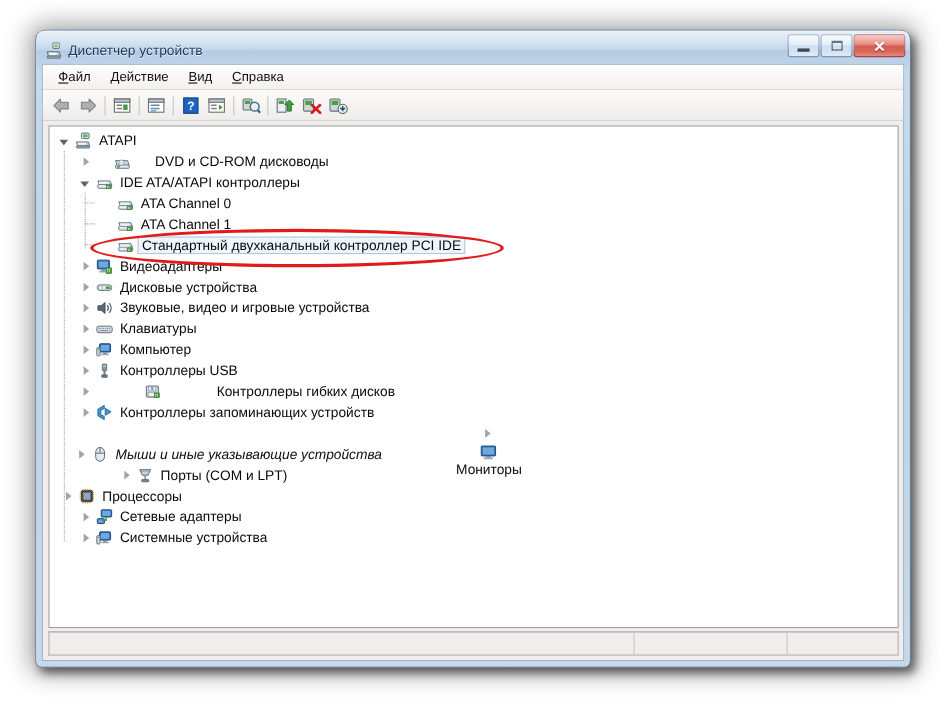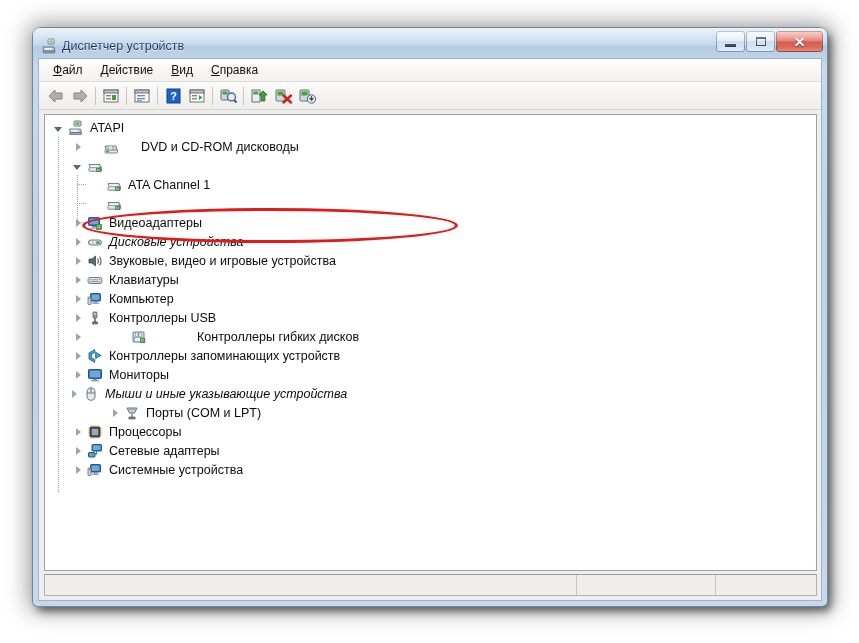--- a/index.html
+++ b/index.html
@@ -387,66 +387,82 @@
           <span class="ticon"><svg width="16" height="16" viewBox="0 0 16 16">
               <path d="M2 6.5 L13 6.5 L14.5 10 L3.5 10 Z" fill="#cbd5db" stroke="#586a78" stroke-width="0.8"></path>
               <rect x="2" y="9.6" width="12.5" height="3.6" rx="0.8" fill="#e6ebee" stroke="#586a78" stroke-width="0.8"></rect>
               <rect x="3.2" y="7.2" width="8.5" height="2.1" fill="#eef2f5"></rect>
               <rect x="9.6" y="10.4" width="4.2" height="3.2" fill="#4aa23c" stroke="#2f7a2b" stroke-width="0.6"></rect>
               <rect x="10.3" y="11.1" width="0.8" height="0.8" fill="#d8f0d2"></rect>
               <rect x="11.6" y="11.1" width="0.8" height="0.8" fill="#d8f0d2"></rect>
               <rect x="10.3" y="12.3" width="0.8" height="0.8" fill="#d8f0d2"></rect>
               <rect x="11.6" y="12.3" width="0.8" height="0.8" fill="#d8f0d2"></rect>
             </svg></span>
+          <span class="tlabel">IDE ATA/ATAPI контроллеры</span>
         </div>
         <div class="trow" style="padding-left: 43px;">
           <span class="tw-exp"></span>
           <span class="ticon"><svg width="16" height="16" viewBox="0 0 16 16">
               <path d="M2 6.5 L13 6.5 L14.5 10 L3.5 10 Z" fill="#cbd5db" stroke="#586a78" stroke-width="0.8"></path>
               <rect x="2" y="9.6" width="12.5" height="3.6" rx="0.8" fill="#e6ebee" stroke="#586a78" stroke-width="0.8"></rect>
               <rect x="3.2" y="7.2" width="8.5" height="2.1" fill="#eef2f5"></rect>
               <rect x="9.6" y="10.4" width="4.2" height="3.2" fill="#4aa23c" stroke="#2f7a2b" stroke-width="0.6"></rect>
               <rect x="10.3" y="11.1" width="0.8" height="0.8" fill="#d8f0d2"></rect>
               <rect x="11.6" y="11.1" width="0.8" height="0.8" fill="#d8f0d2"></rect>
               <rect x="10.3" y="12.3" width="0.8" height="0.8" fill="#d8f0d2"></rect>
               <rect x="11.6" y="12.3" width="0.8" height="0.8" fill="#d8f0d2"></rect>
             </svg></span>
-          <span class="tlabel">ATA Channel 1</span>
-        </div>
-        <div class="trow selected" style="padding-left: 43px;">
+          <span class="tlabel">ATA Channel 0</span>
+        </div>
+        <div class="trow" style="padding-left: 43px;">
           <span class="tw-exp"></span>
           <span class="ticon"><svg width="16" height="16" viewBox="0 0 16 16">
               <path d="M2 6.5 L13 6.5 L14.5 10 L3.5 10 Z" fill="#cbd5db" stroke="#586a78" stroke-width="0.8"></path>
               <rect x="2" y="9.6" width="12.5" height="3.6" rx="0.8" fill="#e6ebee" stroke="#586a78" stroke-width="0.8"></rect>
               <rect x="3.2" y="7.2" width="8.5" height="2.1" fill="#eef2f5"></rect>
               <rect x="9.6" y="10.4" width="4.2" height="3.2" fill="#4aa23c" stroke="#2f7a2b" stroke-width="0.6"></rect>
               <rect x="10.3" y="11.1" width="0.8" height="0.8" fill="#d8f0d2"></rect>
               <rect x="11.6" y="11.1" width="0.8" height="0.8" fill="#d8f0d2"></rect>
               <rect x="10.3" y="12.3" width="0.8" height="0.8" fill="#d8f0d2"></rect>
               <rect x="11.6" y="12.3" width="0.8" height="0.8" fill="#d8f0d2"></rect>
             </svg></span>
+          <span class="tlabel">ATA Channel 1</span>
+        </div>
+        <div class="trow selected" style="padding-left: 43px;">
+          <span class="tw-exp"></span>
+          <span class="ticon"><svg width="16" height="16" viewBox="0 0 16 16">
+              <path d="M2 6.5 L13 6.5 L14.5 10 L3.5 10 Z" fill="#cbd5db" stroke="#586a78" stroke-width="0.8"></path>
+              <rect x="2" y="9.6" width="12.5" height="3.6" rx="0.8" fill="#e6ebee" stroke="#586a78" stroke-width="0.8"></rect>
+              <rect x="3.2" y="7.2" width="8.5" height="2.1" fill="#eef2f5"></rect>
+              <rect x="9.6" y="10.4" width="4.2" height="3.2" fill="#4aa23c" stroke="#2f7a2b" stroke-width="0.6"></rect>
+              <rect x="10.3" y="11.1" width="0.8" height="0.8" fill="#d8f0d2"></rect>
+              <rect x="11.6" y="11.1" width="0.8" height="0.8" fill="#d8f0d2"></rect>
+              <rect x="10.3" y="12.3" width="0.8" height="0.8" fill="#d8f0d2"></rect>
+              <rect x="11.6" y="12.3" width="0.8" height="0.8" fill="#d8f0d2"></rect>
+            </svg></span>
+          <span class="tlabel">Стандартный двухканальный контроллер PCI IDE</span>
         </div>
         <div class="trow" style="padding-left: 24px;">
           <span class="tw-exp">
             <span class="tri-closed"></span>
           </span>
           <span class="ticon"><svg width="16" height="16" viewBox="0 0 16 16">
               <rect x="1.5" y="2.5" width="11" height="8" rx="0.8" fill="#2a6fb5" stroke="#1d4c7d" stroke-width="0.9"></rect>
               <rect x="2.8" y="3.7" width="8.4" height="5.6" fill="#6ea8dd"></rect>
               <rect x="5" y="11" width="4" height="1.6" fill="#7e8b95"></rect>
               <rect x="3" y="12.4" width="8" height="1.3" rx="0.4" fill="#9aa8b3"></rect>
               <rect x="9.5" y="9.5" width="5" height="5" fill="#4aa23c" stroke="#2f7a2b" stroke-width="0.6"></rect>
               <rect x="10.3" y="10.3" width="1" height="1" fill="#d8f0d2"></rect>
               <rect x="12" y="10.3" width="1" height="1" fill="#d8f0d2"></rect>
               <rect x="10.3" y="12" width="1" height="1" fill="#d8f0d2"></rect>
               <rect x="12" y="12" width="1" height="1" fill="#d8f0d2"></rect>
             </svg></span>
           <span class="tlabel">Видеоадаптеры</span>
         </div>
-        <div class="trow" style="padding-left: 24px; font-style: italic;">
+        <div class="trow" style="padding-left: 24px;">
           <span class="tw-exp">
             <span class="tri-closed"></span>
           </span>
           <span class="ticon"><svg width="16" height="16" viewBox="0 0 16 16">
               <rect x="1.5" y="6" width="13" height="5" rx="2.2" fill="#dfe6ea" stroke="#5e6f7c" stroke-width="0.9"></rect>
               <ellipse cx="4.3" cy="8.5" rx="1.6" ry="2" fill="#f2f6f8" stroke="#8b99a4" stroke-width="0.6"></ellipse>
               <rect x="9.2" y="7.4" width="4" height="2.4" fill="#4aa23c"></rect>
             </svg></span>
           <span class="tlabel">Дисковые устройства</span>
         </div>
@@ -526,21 +542,21 @@
         <div class="trow" style="padding-left: 24px;">
           <span class="tw-exp">
             <span class="tri-closed"></span>
           </span>
           <span class="ticon"><svg width="16" height="16" viewBox="0 0 16 16">
               <path d="M7.8 1.5 L2 5 L2 11 L7.8 14.5 L7.8 11.6 L4.6 9.8 L4.6 6.2 L7.8 4.4 Z" fill="#3e9ad6" stroke="#22628f" stroke-width="0.8" stroke-linejoin="round"></path>
               <path d="M8.6 4.2 L14 7.4 L8.6 10.6 Z" fill="#3e9ad6" stroke="#22628f" stroke-width="0.8" stroke-linejoin="round"></path>
             </svg></span>
           <span class="tlabel">Контроллеры запоминающих устройств</span>
         </div>
-        <div class="trow" style="padding-left: 24px;">
+        <div class="trow" style="padding-left: 24px; flex-direction: column;">
           <span class="tw-exp">
             <span class="tri-closed"></span>
           </span>
           <span class="ticon"><svg width="16" height="16" viewBox="0 0 16 16">
               <rect x="1.5" y="2.5" width="13" height="9" rx="0.8" fill="#2a6fb5" stroke="#1d4c7d" stroke-width="0.9"></rect>
               <rect x="2.8" y="3.7" width="10.4" height="6.6" fill="#6ea8dd"></rect>
               <rect x="6" y="11.7" width="4" height="1.5" fill="#7e8b95"></rect>
               <rect x="3.8" y="13" width="8.4" height="1.4" rx="0.4" fill="#9aa8b3"></rect>
             </svg></span>
           <span class="tlabel">Мониторы</span>
@@ -565,21 +581,21 @@
               <path d="M3 3 L13 3 L10.5 8 L5.5 8 Z" fill="#c9d2d9" stroke="#5a6670" stroke-width="0.9" stroke-linejoin="round"></path>
               <rect x="4.2" y="3.9" width="1.2" height="1.2" fill="#8b99a4"></rect>
               <rect x="6.2" y="3.9" width="1.2" height="1.2" fill="#8b99a4"></rect>
               <rect x="8.2" y="3.9" width="1.2" height="1.2" fill="#8b99a4"></rect>
               <rect x="10.2" y="3.9" width="1.2" height="1.2" fill="#8b99a4"></rect>
               <rect x="7.2" y="8" width="1.6" height="4" fill="#8b99a4"></rect>
               <rect x="4.8" y="12" width="6.4" height="2" rx="0.5" fill="#7b8791" stroke="#515c66" stroke-width="0.7"></rect>
             </svg></span>
           <span class="tlabel">Порты (COM и LPT)</span>
         </div>
-        <div class="trow" style="padding-left: 24px;">
+        <div class="trow" style="padding-left: 8px;">
           <span class="tw-exp">
             <span class="tri-closed"></span>
           </span>
           <span class="ticon"><svg width="16" height="16" viewBox="0 0 16 16">
               <rect x="3" y="3" width="10" height="10" rx="0.8" fill="#4c4c4c" stroke="#2e2e2e" stroke-width="0.9"></rect>
               <rect x="4.8" y="4.8" width="6.4" height="6.4" fill="#8fa9c4"></rect>
               <rect x="4.2" y="1.4" width="1" height="1.6" fill="#b99a3e"></rect>
               <rect x="6.2" y="1.4" width="1" height="1.6" fill="#b99a3e"></rect>
               <rect x="8.2" y="1.4" width="1" height="1.6" fill="#b99a3e"></rect>
               <rect x="10.2" y="1.4" width="1" height="1.6" fill="#b99a3e"></rect>

